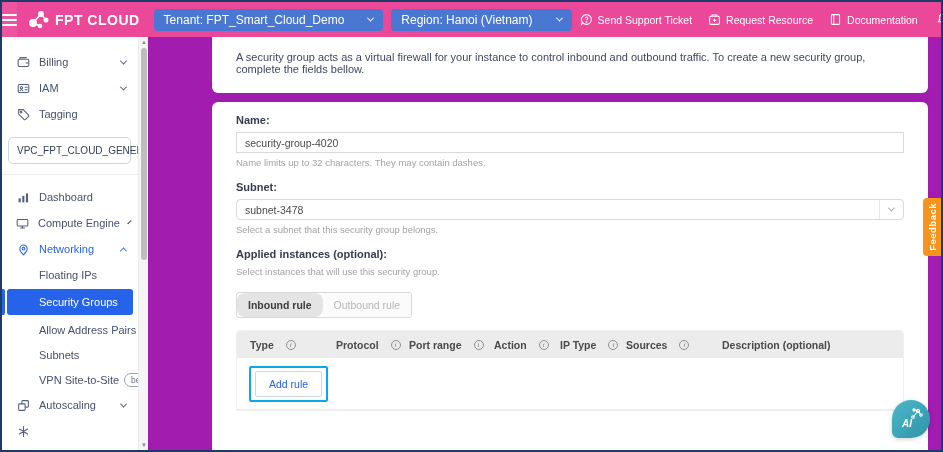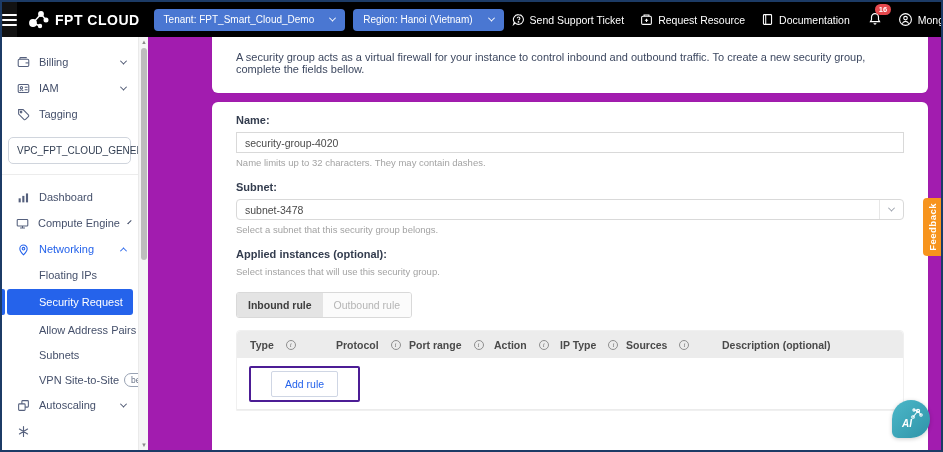--- a/index.html
+++ b/index.html
@@ -1,26 +1,26 @@
 <!DOCTYPE html>
 <html><head>
 <meta charset="utf-8">
 <style>
   * { margin:0; padding:0; box-sizing:border-box; }
   html,body { width:943px; height:452px; font-family:"Liberation Sans", sans-serif; background:#fff; overflow:hidden; }
   .page { position:relative; width:943px; height:452px; border:2px solid #1c3b66; background:#f1f2f4; overflow:hidden; }
 
   
-  .topbar { position:absolute; top:0; left:0; right:0; height:35px; background:#000000; display:flex; align-items:center; color:#fff; z-index:30; }
+  .topbar { position:absolute; top:0; left:0; right:0; height:35px; background:#ec4899; display:flex; align-items:center; color:#fff; z-index:30; }
   .hamburger { width:40px; height:35px; display:flex; align-items:center; justify-content:center; background:rgba(255,255,255,.07); cursor:pointer; }
   .hamburger .bars { width:15px; }
   .hamburger .bars i { display:block; height:2px; background:#fff; margin:3px 0; border-radius:1px; }
   .logo { display:flex; align-items:center; gap:6px; margin:0 14px 0 10px; }
   .logo-text { font-weight:bold; font-size:14px; letter-spacing:.5px; white-space:nowrap; }
-  .pill { background:#4a77d2; border-radius:4px; height:22px; display:flex; align-items:center; gap:16px; padding:0 10px; font-size:10px; margin-right:8px; cursor:pointer; white-space:nowrap; }
+  .pill { background:#4a77d2; border-radius:4px; height:22px; display:flex; align-items:center; gap:24px; padding:0 10px; font-size:12px; margin-right:8px; cursor:pointer; white-space:nowrap; }
   .tb-right { margin-left:auto; display:flex; align-items:center; gap:16px; padding-right:14px; font-size:10.5px; }
   .tb-link { display:flex; align-items:center; gap:5px; cursor:pointer; white-space:nowrap; }
   .bell-wrap { position:relative; cursor:pointer; margin-left:2px; }
   .badge { position:absolute; top:-7px; left:7px; background:#e5484d; color:#fff; font-size:7.5px; font-weight:bold; border-radius:7px; padding:1px 4px; line-height:1.2; }
   .user-wrap { display:flex; align-items:center; gap:5px; cursor:pointer; white-space:nowrap; }
   .cv { display:inline-block; width:5px; height:5px; border-right:1.4px solid currentColor; border-bottom:1.4px solid currentColor; transform:rotate(45deg) translate(-1px,-1px); }
   .cv.up { transform:rotate(-135deg) translate(-1px,-1px); }
 
   
   .sidebar { position:absolute; top:35px; left:0; bottom:0; width:136px; background:#fff; padding-top:12px; font-size:11px; color:#45506b; overflow:hidden; z-index:20; }
@@ -51,29 +51,29 @@
   .f-input { width:100%; height:21px; border:1px solid #d9d9d9; border-radius:0; padding:0 8px; font-size:10.5px; color:#4a4a4a; font-family:"Liberation Sans",sans-serif; background:#fff; }
   .f-help { font-size:9.5px; color:#a3a3a3; margin-top:4px; }
   .f-group { margin-bottom:13px; }
   .select { width:100%; height:21px; border:1px solid #d9d9d9; border-radius:4px; display:flex; align-items:center; font-size:10.5px; color:#4a4a4a; cursor:pointer; background:#fff;gap:28px; }
   .select .val { flex:1; padding:0 8px; }
   .select .val.ph { color:#b3b3b3; }
   .select .arrow { width:24px; align-self:stretch; display:flex; align-items:center; justify-content:center; border-left:1px solid #e7e7e7; color:#9aa0ab; }
 
   .tabs { display:inline-flex; border:1px solid #d9d9d9; border-radius:3px; overflow:hidden; margin:2px 0 12px; }
   .tab { font-size:10.5px; padding:6px 11px; cursor:pointer; background:#fbfbfb; color:#b5b5b5; }
-  .tab.active { background:#e4e4e4; color:#3c3c3c; font-weight:bold; }
+  .tab.active { background:#e4e4e4; color:#3c3c3c; font-weight:bold;border-radius:8px; }
 
   .rule-table { border:1px solid #f0f0f0; border-radius:4px 4px 0 0; }
   .rt-head { display:flex; align-items:center; background:#ececec; border-radius:4px 4px 0 0; height:27px; font-size:10.5px; font-weight:bold; color:#4a4a4a; padding-left:13px; }
   .rt-col { display:flex; align-items:center; gap:12px; white-space:nowrap; }
   .c-type{width:86px}.c-proto{width:73px}.c-port{width:85px}.c-act{width:66px}.c-ip{width:66px}.c-src{width:96px}.c-desc{flex:1}
   .info { width:10px; height:10px; border:1px solid #8f8f8f; border-radius:50%; color:#777; font-size:7px; font-style:italic; font-weight:normal; display:inline-flex; align-items:center; justify-content:center; font-family:"Liberation Serif",serif; cursor:pointer; }
   .rt-body { background:#fff; height:52px; display:flex; align-items:center; padding-left:12px; border-bottom:1px solid #ececec; }
-  .annot { border:2px solid #4c1d95; padding:3px 20px; border-radius:2px; }
+  .annot { border:2px solid #0ea5e9; padding:3px 4px; border-radius:2px; }
   .add-rule { background:#fff; border:1px solid #cfd6e4; border-radius:2px; color:#2563eb; font-size:10.5px; padding:6px 13px; cursor:pointer; font-family:"Liberation Sans",sans-serif; }
 
   
   .feedback { position:absolute; right:0; top:196px; width:18px; height:58px; background:#f7941d; border-radius:4px 0 0 4px; display:flex; align-items:center; justify-content:center; cursor:pointer; z-index:40; }
   .feedback span { color:#fff; font-size:9.5px; font-weight:bold; writing-mode:vertical-rl; transform:rotate(180deg); letter-spacing:.5px; }
   .ai-btn { position:absolute; right:11px; bottom:12px; width:38px; height:38px; border-radius:50% 50% 50% 6px; background:linear-gradient(135deg,#4cb8c9,#2f93a8); display:flex; align-items:center; justify-content:center; cursor:pointer; z-index:40; box-shadow:0 1px 4px rgba(0,0,0,.2); }
 </style>
 </head>
 <body>
 
@@ -219,21 +219,21 @@
           </svg>
       </span>
       <span class="lbl">Networking</span>
       <span class="cv up"></span>
     </div>
     <div class="sub-item">
       <span>Floating IPs</span>
     </div>
     <div class="sub-item active">
       <span class="active-bar"></span>
-      <span>Security Request</span>
+      <span>Security Groups</span>
     </div>
     <div class="sub-item">
       <span>Allow Address Pairs</span>
     </div>
     <div class="sub-item">
       <span>Subnets</span>
     </div>
     <div class="sub-item">
       <span>VPN Site-to-Site</span>
       <span class="beta">beta</span>

